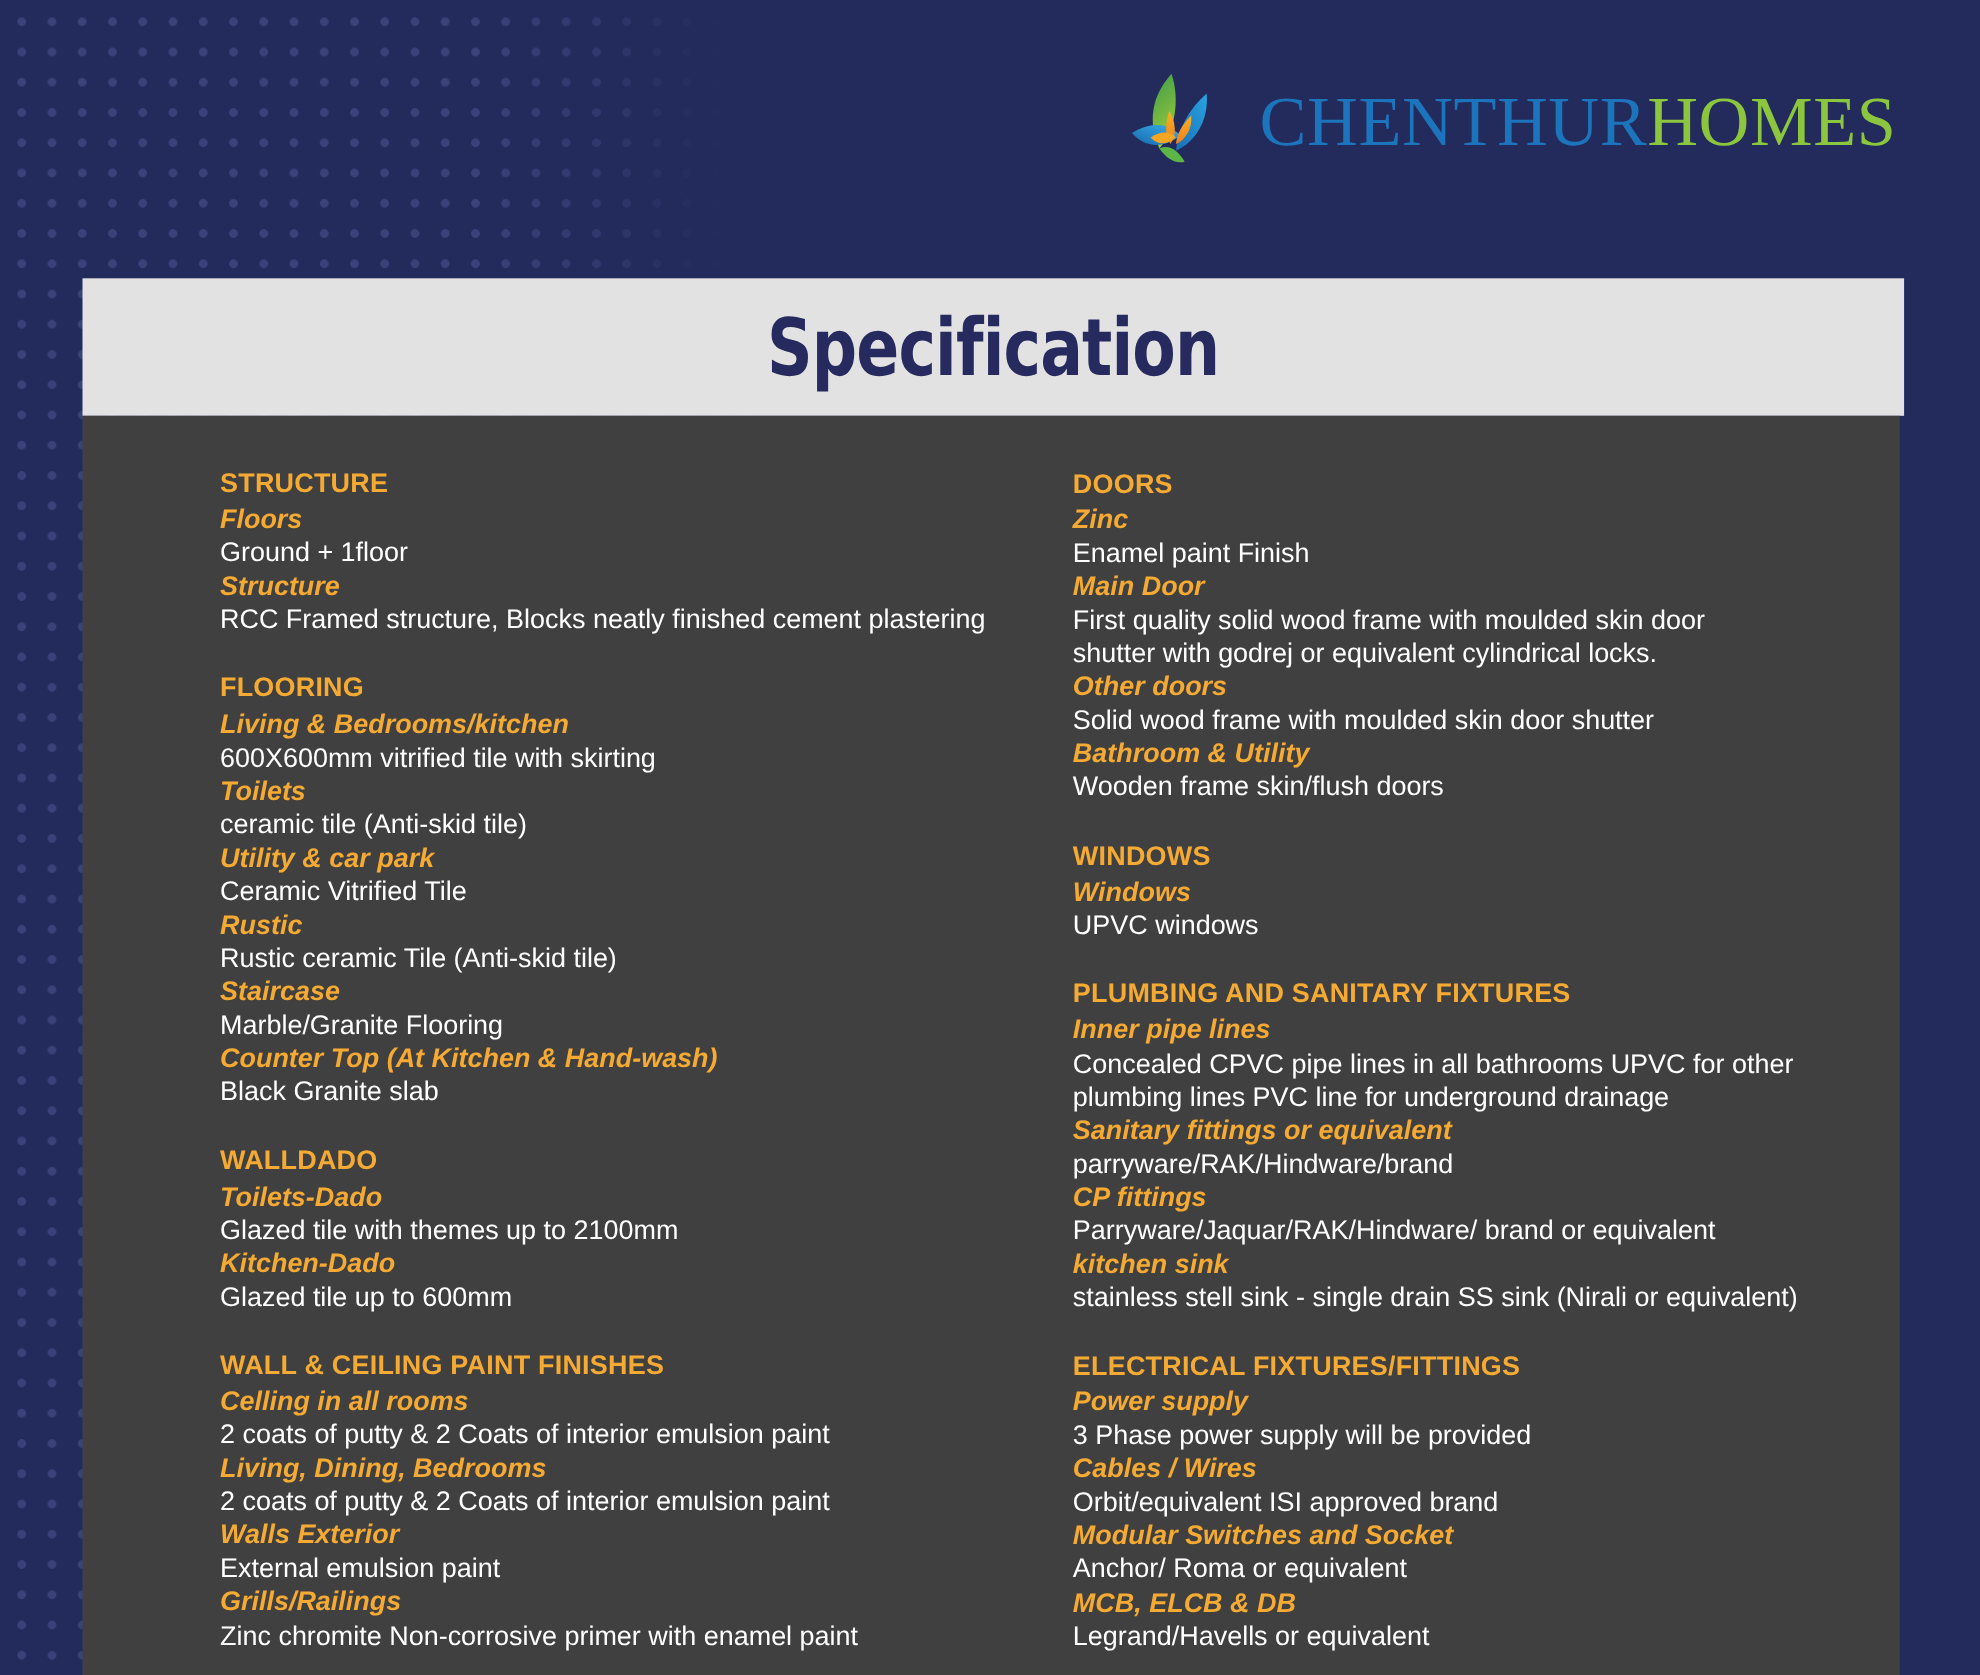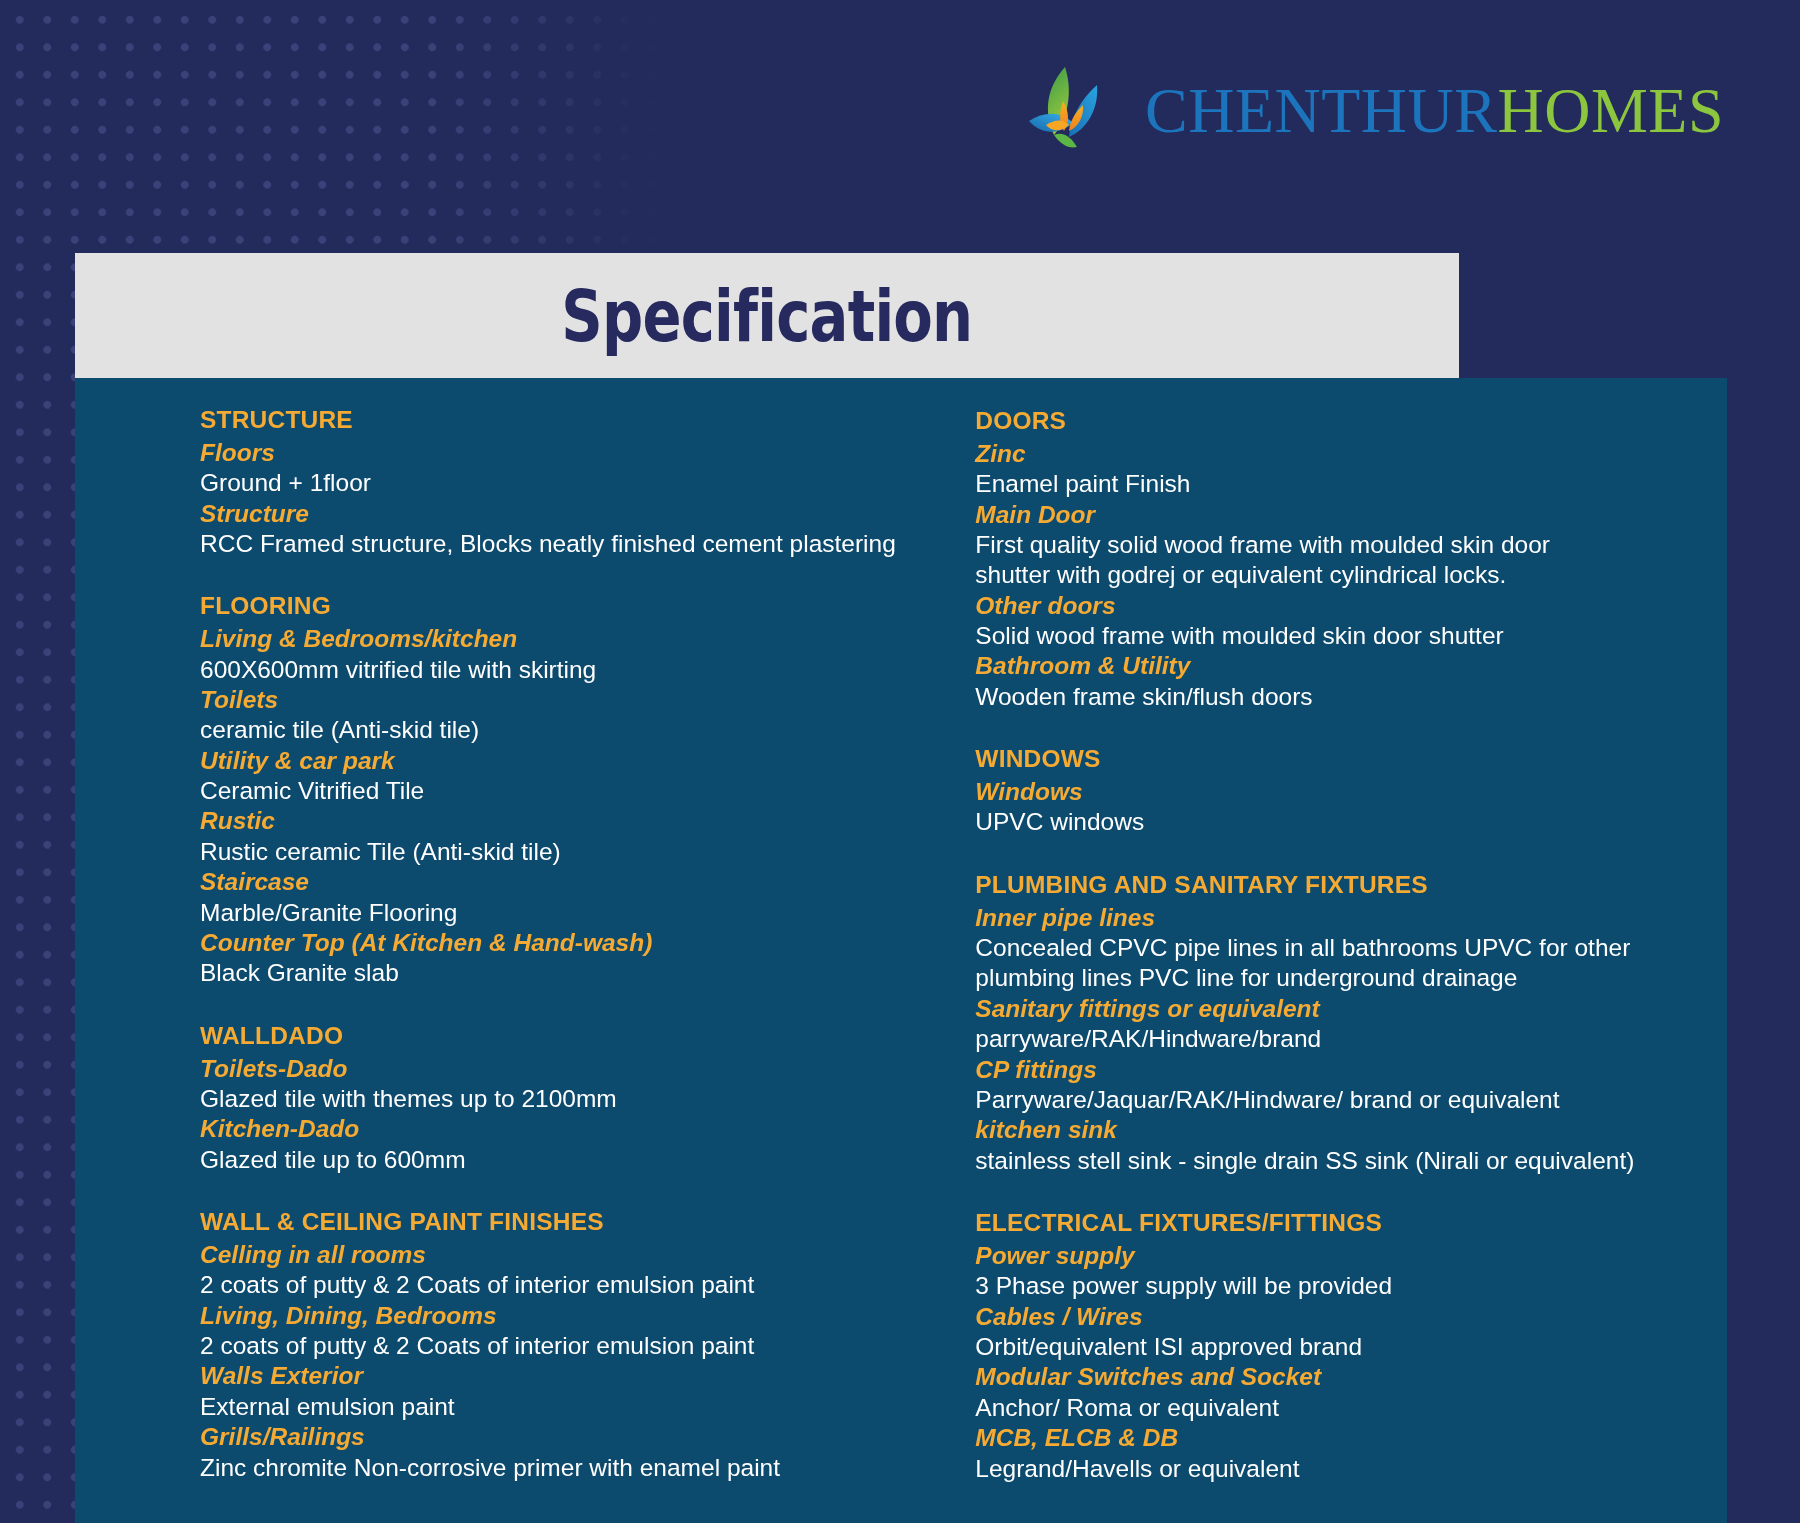--- a/index.html
+++ b/index.html
@@ -84,21 +84,21 @@
     padding-bottom: 4px;
   }
   .brand-text .b1 { color: #1c75bc; }
   .brand-text .b2 { color: #8cc63e; }
 
   
   .title-band {
     position: absolute;
     left: 75px;
     top: 253px;
-    width: 1384px;
+    width: 1656px;
     height: 125px;
     background: #e2e2e2;
     display: flex;
     align-items: center;
     justify-content: center;
   }
   .title-text {
     font-family: "DejaVu Sans", sans-serif;
     font-size: 72px;
     font-weight: bold;
@@ -109,25 +109,26 @@
     white-space: nowrap;
   }
 
   
   .body-panel {
     position: absolute;
     left: 75px;
     top: 378px;
     width: 1652px;
     height: 1145px;
-    background: #0c4a6e;
+    background: #404040;
     box-sizing: border-box;
     padding: 27px 40px 0 40px;
     display: flex;
     gap: 0;
+    align-items: center;
   }
   .col {
     box-sizing: border-box;
   }
   .col-left { width: 880px; padding-left: 85px; padding-right: 10px; }
   .col-right { width: 730px; padding-left: 0px; }
 
   .section { margin-bottom: 32px; }
   .section:last-child { margin-bottom: 0; }
 

